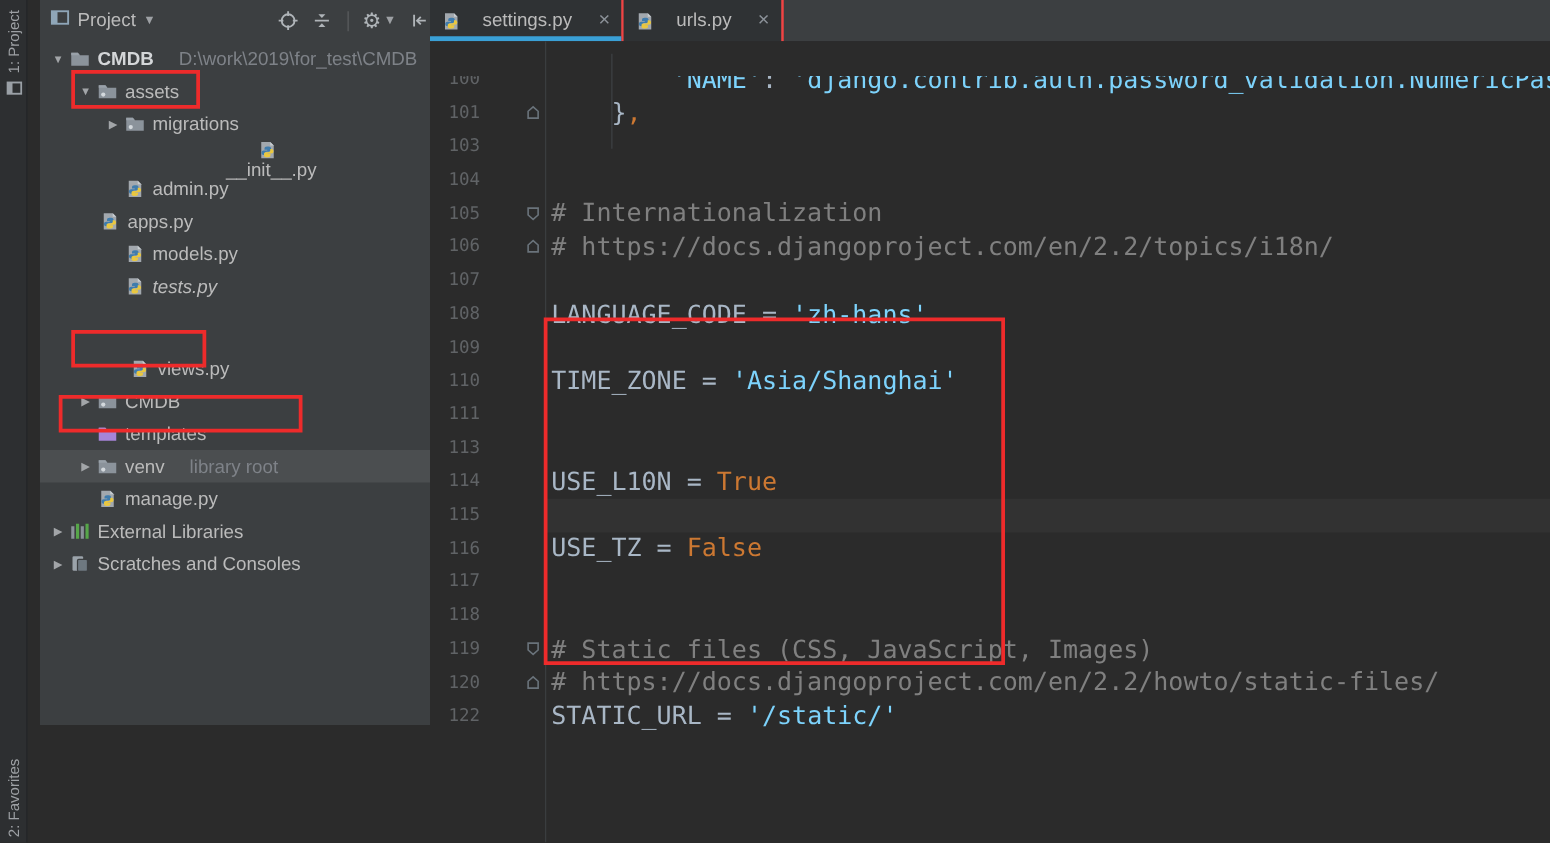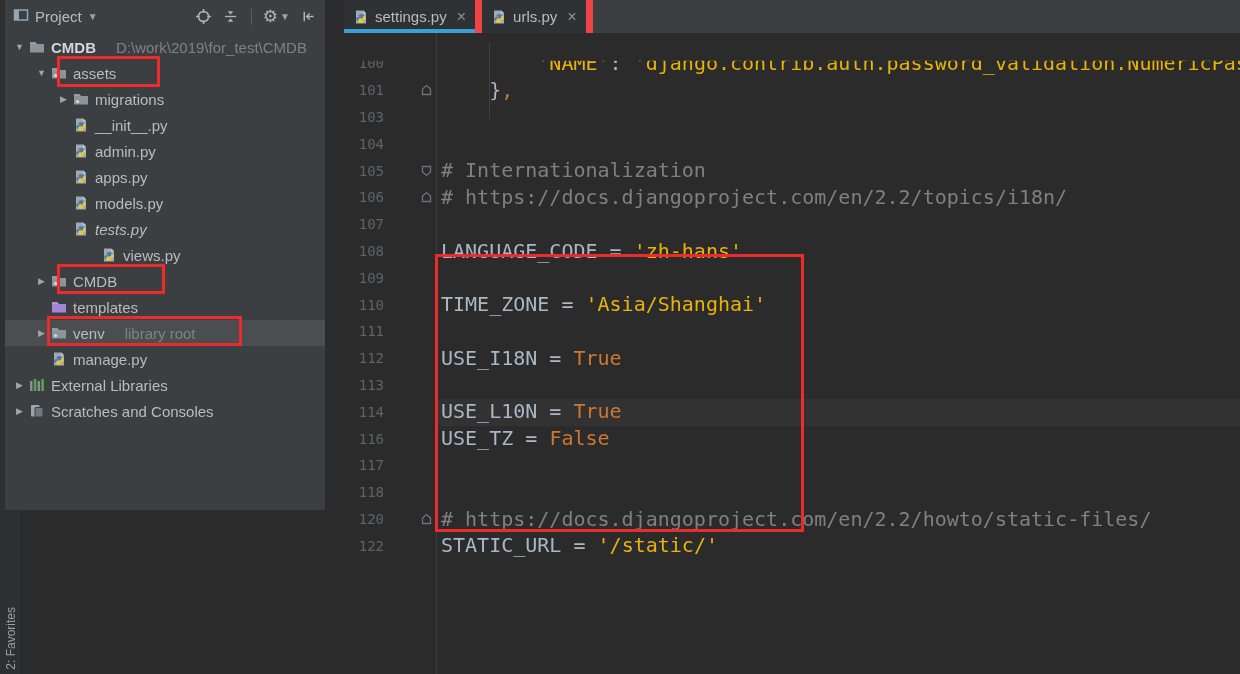--- a/index.html
+++ b/index.html
@@ -4,56 +4,56 @@
 <style>
   html,body{margin:0;padding:0;width:1240px;height:674px;overflow:hidden;background:#2B2B2B;font-family:"Liberation Sans",sans-serif;-webkit-font-smoothing:antialiased;}
 
   
   .tool-strip{position:absolute;left:0;top:0;width:22px;height:674px;background:#2D2F31;border-right:1px solid #232527;box-sizing:border-box;}
   .strip-top{position:absolute;top:8px;left:0;width:22px;display:flex;flex-direction:column;align-items:center;gap:5px;}
   .strip-bottom{position:absolute;bottom:4px;left:0;width:22px;display:flex;flex-direction:column;align-items:center;}
   .v-label{writing-mode:vertical-rl;transform:rotate(180deg);color:#9DA0A4;font-size:12px;white-space:nowrap;}
 
   
-  .project-panel{position:absolute;left:5px;top:0;width:321px;height:510px;background:#3C3F41;border-right:1px solid #282B2D;box-sizing:border-box;}
+  .project-panel{position:absolute;left:32px;top:0;width:321px;height:580px;background:#3C3F41;border-right:1px solid #282B2D;box-sizing:border-box;}
   .panel-header{height:33px;display:flex;align-items:center;padding:0 8px;gap:6px;}
   .panel-title{color:#BBBBBB;font-size:15px;}
   .caret{color:#9DA0A4;font-size:10px;}
   .hdr-icons{margin-left:auto;display:flex;align-items:center;gap:9px;}
   .hdr-icons .ico{width:18px;height:18px;display:inline-flex;align-items:center;justify-content:center;color:#AFB4B8;}
   .hdr-sep{width:1px;height:16px;background:#5A5D5F;margin:0 2px;}
   .gear-wrap{display:flex;align-items:center;gap:2px;}
 
   .tree{position:absolute;top:34px;left:0;right:0;}
   .tree-row{height:26px;display:flex;align-items:center;font-size:15px;color:#BBBBBB;white-space:nowrap;cursor:default;}
   .tree-row.selected{background:#4B4E50;}
   .arrow{width:17px;flex:none;display:inline-flex;justify-content:center;font-size:9px;color:#A2A5A8;}
   .t-icon{width:17px;height:16px;flex:none;margin-right:6px;display:inline-flex;align-items:center;justify-content:center;}
   .lbl{}
   .lbl.bold{font-weight:bold;color:#D4D6D8;}
   .suffix{color:#7E8288;margin-left:20px;}
 
   
   .editor-region{position:absolute;left:344px;top:0;width:896px;height:674px;}
   .tab-bar{height:33px;background:#3C3F41;display:flex;}
-  .tab{display:flex;align-items:center;padding:0 9px;background:#2F3234;border-right:7px solid #ef4444;position:relative;color:#BBBBBB;font-size:15px;gap:6px;box-sizing:border-box;}
+  .tab{display:flex;align-items:center;padding:0 9px;background:#2F3234;border-right:2px solid #ef4444;position:relative;color:#BBBBBB;font-size:15px;gap:17px;box-sizing:border-box;}
   .tab.active::after{content:"";position:absolute;left:0;right:0;bottom:0;height:4px;background:#3AA0D6;}
   .tab .tab-icon{width:16px;height:16px;display:inline-flex;}
   .tab .close{color:#8C9299;font-size:16px;margin-left:4px;line-height:1;}
 
   .editor{position:absolute;top:33px;left:0;right:0;bottom:0;background:#2B2B2B;overflow:hidden;}
   .gutter-border{position:absolute;left:92px;top:0;bottom:0;width:1px;background:#3A3D3F;}
   .current-line{position:absolute;left:93px;right:0;top:366px;height:27px;background:#323232;}
   .indent-guide{position:absolute;left:145px;top:10px;height:76px;width:1px;background:#3E4144;}
   .code-lines{position:absolute;top:17px;left:0;right:0;}
   .code-row{height:26.8px;display:flex;align-items:center;}
   .ln{width:40px;flex:none;text-align:right;color:#606366;font-family:"DejaVu Sans Mono",monospace;font-size:14px;}
   .fold{width:57px;flex:none;display:flex;justify-content:flex-end;padding-right:9px;box-sizing:border-box;}
   .code{font-family:"DejaVu Sans Mono",monospace;font-size:20px;line-height:26.8px;white-space:pre;color:#A9B7C6;}
-  .code .string{color:#eab308;margin-top:32px;}
+  .code .string{color:#7dd3fc;margin-top:32px;}
   .code .keyword{color:#CC7832;}
   .code .comment{color:#808080;}
   .code .plain{color:#A9B7C6;}
 
   
   .ann{position:absolute;border:3px solid #EE2B2B;box-sizing:border-box;z-index:50;pointer-events:none;}
   #ann-assets{left:57px;top:56px;width:103px;height:31px;}
   #ann-cmdb{left:57px;top:264px;width:108px;height:30px;}
   #ann-venv{left:47px;top:316px;width:195px;height:30px;}
   #ann-code{left:435px;top:254px;width:369px;height:278px;}
@@ -141,81 +141,81 @@
         <span class="arrow">▶</span>
         <span class="t-icon">
           <svg width="16" height="16" viewBox="0 0 16 16">
             <path d="M1 3.2h5.3l1.6 1.9H15v8.4H1z" fill="#8B939B"></path>
             <path d="M1 3.2h5.3l1.6 1.9H1z" fill="#99A1A9"></path>
             <circle cx="4.6" cy="10.6" r="1.7" fill="#D3D8DC"></circle>
           </svg>
         </span>
         <span class="lbl">migrations</span>
       </div>
+      <div class="tree-row" style="padding-left: 50px; flex-direction: column;">
+        <span class="arrow"></span>
+        <span class="t-icon">
+          <svg width="16" height="16" viewBox="0 0 16 16">
+            <path d="M3 1.5h7.2L13 4.3v10.2H3z" fill="#A2A8AE"></path>
+            <path d="M10.2 1.5L13 4.3h-2.8z" fill="#C8CDD1"></path>
+            <path d="M7.7 5.2c-1.5 0-2.1.7-2.1 1.6v1h2.2v.5H5c-1 0-1.8.6-1.8 1.8s.8 1.8 1.8 1.8h.8v-1.2c0-.8.7-1.4 1.6-1.4h2c.8 0 1.4-.6 1.4-1.4V6.8c0-.9-.7-1.6-1.7-1.6z" fill="#3F7CAD"></path>
+            <path d="M8.3 13.8c1.5 0 2.1-.7 2.1-1.6v-1H8.2v-.5H11c1 0 1.8-.6 1.8-1.8S12 7.1 11 7.1h-.8v1.2c0 .8-.7 1.4-1.6 1.4h-2c-.8 0-1.4.6-1.4 1.4v1.1c0 .9.7 1.6 1.7 1.6z" fill="#E9C73F"></path>
+          </svg>
+        </span>
+        <span class="lbl">__init__.py</span>
+      </div>
       <div class="tree-row" style="padding-left: 50px;">
         <span class="arrow"></span>
         <span class="t-icon">
           <svg width="16" height="16" viewBox="0 0 16 16">
             <path d="M3 1.5h7.2L13 4.3v10.2H3z" fill="#A2A8AE"></path>
             <path d="M10.2 1.5L13 4.3h-2.8z" fill="#C8CDD1"></path>
             <path d="M7.7 5.2c-1.5 0-2.1.7-2.1 1.6v1h2.2v.5H5c-1 0-1.8.6-1.8 1.8s.8 1.8 1.8 1.8h.8v-1.2c0-.8.7-1.4 1.6-1.4h2c.8 0 1.4-.6 1.4-1.4V6.8c0-.9-.7-1.6-1.7-1.6z" fill="#3F7CAD"></path>
             <path d="M8.3 13.8c1.5 0 2.1-.7 2.1-1.6v-1H8.2v-.5H11c1 0 1.8-.6 1.8-1.8S12 7.1 11 7.1h-.8v1.2c0 .8-.7 1.4-1.6 1.4h-2c-.8 0-1.4.6-1.4 1.4v1.1c0 .9.7 1.6 1.7 1.6z" fill="#E9C73F"></path>
           </svg>
         </span>
-        <span class="lbl">__init__.py</span>
+        <span class="lbl">admin.py</span>
+      </div>
+      <div class="tree-row" style="padding-left: 30px;">
+        <span class="arrow"></span>
+        <span class="t-icon">
+          <svg width="16" height="16" viewBox="0 0 16 16">
+            <path d="M3 1.5h7.2L13 4.3v10.2H3z" fill="#A2A8AE"></path>
+            <path d="M10.2 1.5L13 4.3h-2.8z" fill="#C8CDD1"></path>
+            <path d="M7.7 5.2c-1.5 0-2.1.7-2.1 1.6v1h2.2v.5H5c-1 0-1.8.6-1.8 1.8s.8 1.8 1.8 1.8h.8v-1.2c0-.8.7-1.4 1.6-1.4h2c.8 0 1.4-.6 1.4-1.4V6.8c0-.9-.7-1.6-1.7-1.6z" fill="#3F7CAD"></path>
+            <path d="M8.3 13.8c1.5 0 2.1-.7 2.1-1.6v-1H8.2v-.5H11c1 0 1.8-.6 1.8-1.8S12 7.1 11 7.1h-.8v1.2c0 .8-.7 1.4-1.6 1.4h-2c-.8 0-1.4.6-1.4 1.4v1.1c0 .9.7 1.6 1.7 1.6z" fill="#E9C73F"></path>
+          </svg>
+        </span>
+        <span class="lbl">apps.py</span>
       </div>
       <div class="tree-row" style="padding-left: 50px;">
         <span class="arrow"></span>
         <span class="t-icon">
           <svg width="16" height="16" viewBox="0 0 16 16">
             <path d="M3 1.5h7.2L13 4.3v10.2H3z" fill="#A2A8AE"></path>
             <path d="M10.2 1.5L13 4.3h-2.8z" fill="#C8CDD1"></path>
             <path d="M7.7 5.2c-1.5 0-2.1.7-2.1 1.6v1h2.2v.5H5c-1 0-1.8.6-1.8 1.8s.8 1.8 1.8 1.8h.8v-1.2c0-.8.7-1.4 1.6-1.4h2c.8 0 1.4-.6 1.4-1.4V6.8c0-.9-.7-1.6-1.7-1.6z" fill="#3F7CAD"></path>
             <path d="M8.3 13.8c1.5 0 2.1-.7 2.1-1.6v-1H8.2v-.5H11c1 0 1.8-.6 1.8-1.8S12 7.1 11 7.1h-.8v1.2c0 .8-.7 1.4-1.6 1.4h-2c-.8 0-1.4.6-1.4 1.4v1.1c0 .9.7 1.6 1.7 1.6z" fill="#E9C73F"></path>
           </svg>
         </span>
-        <span class="lbl">admin.py</span>
-      </div>
-      <div class="tree-row" style="padding-left: 50px;">
-        <span class="arrow"></span>
-        <span class="t-icon">
-          <svg width="16" height="16" viewBox="0 0 16 16">
-            <path d="M3 1.5h7.2L13 4.3v10.2H3z" fill="#A2A8AE"></path>
-            <path d="M10.2 1.5L13 4.3h-2.8z" fill="#C8CDD1"></path>
-            <path d="M7.7 5.2c-1.5 0-2.1.7-2.1 1.6v1h2.2v.5H5c-1 0-1.8.6-1.8 1.8s.8 1.8 1.8 1.8h.8v-1.2c0-.8.7-1.4 1.6-1.4h2c.8 0 1.4-.6 1.4-1.4V6.8c0-.9-.7-1.6-1.7-1.6z" fill="#3F7CAD"></path>
-            <path d="M8.3 13.8c1.5 0 2.1-.7 2.1-1.6v-1H8.2v-.5H11c1 0 1.8-.6 1.8-1.8S12 7.1 11 7.1h-.8v1.2c0 .8-.7 1.4-1.6 1.4h-2c-.8 0-1.4.6-1.4 1.4v1.1c0 .9.7 1.6 1.7 1.6z" fill="#E9C73F"></path>
-          </svg>
-        </span>
-        <span class="lbl">apps.py</span>
-      </div>
-      <div class="tree-row" style="padding-left: 50px;">
-        <span class="arrow"></span>
-        <span class="t-icon">
-          <svg width="16" height="16" viewBox="0 0 16 16">
-            <path d="M3 1.5h7.2L13 4.3v10.2H3z" fill="#A2A8AE"></path>
-            <path d="M10.2 1.5L13 4.3h-2.8z" fill="#C8CDD1"></path>
-            <path d="M7.7 5.2c-1.5 0-2.1.7-2.1 1.6v1h2.2v.5H5c-1 0-1.8.6-1.8 1.8s.8 1.8 1.8 1.8h.8v-1.2c0-.8.7-1.4 1.6-1.4h2c.8 0 1.4-.6 1.4-1.4V6.8c0-.9-.7-1.6-1.7-1.6z" fill="#3F7CAD"></path>
-            <path d="M8.3 13.8c1.5 0 2.1-.7 2.1-1.6v-1H8.2v-.5H11c1 0 1.8-.6 1.8-1.8S12 7.1 11 7.1h-.8v1.2c0 .8-.7 1.4-1.6 1.4h-2c-.8 0-1.4.6-1.4 1.4v1.1c0 .9.7 1.6 1.7 1.6z" fill="#E9C73F"></path>
-          </svg>
-        </span>
         <span class="lbl">models.py</span>
       </div>
       <div class="tree-row" style="padding-left: 50px; font-style: italic;">
         <span class="arrow"></span>
         <span class="t-icon">
           <svg width="16" height="16" viewBox="0 0 16 16">
             <path d="M3 1.5h7.2L13 4.3v10.2H3z" fill="#A2A8AE"></path>
             <path d="M10.2 1.5L13 4.3h-2.8z" fill="#C8CDD1"></path>
             <path d="M7.7 5.2c-1.5 0-2.1.7-2.1 1.6v1h2.2v.5H5c-1 0-1.8.6-1.8 1.8s.8 1.8 1.8 1.8h.8v-1.2c0-.8.7-1.4 1.6-1.4h2c.8 0 1.4-.6 1.4-1.4V6.8c0-.9-.7-1.6-1.7-1.6z" fill="#3F7CAD"></path>
             <path d="M8.3 13.8c1.5 0 2.1-.7 2.1-1.6v-1H8.2v-.5H11c1 0 1.8-.6 1.8-1.8S12 7.1 11 7.1h-.8v1.2c0 .8-.7 1.4-1.6 1.4h-2c-.8 0-1.4.6-1.4 1.4v1.1c0 .9.7 1.6 1.7 1.6z" fill="#E9C73F"></path>
           </svg>
         </span>
         <span class="lbl">tests.py</span>
       </div>
-      <div class="tree-row" style="padding-left: 78px;">
+      <div class="tree-row" style="padding-left: 54px; margin-top: 40px;">
         <span class="arrow"></span>
         <span class="t-icon">
           <svg width="16" height="16" viewBox="0 0 16 16">
             <path d="M3 1.5h7.2L13 4.3v10.2H3z" fill="#A2A8AE"></path>
             <path d="M10.2 1.5L13 4.3h-2.8z" fill="#C8CDD1"></path>
             <path d="M7.7 5.2c-1.5 0-2.1.7-2.1 1.6v1h2.2v.5H5c-1 0-1.8.6-1.8 1.8s.8 1.8 1.8 1.8h.8v-1.2c0-.8.7-1.4 1.6-1.4h2c.8 0 1.4-.6 1.4-1.4V6.8c0-.9-.7-1.6-1.7-1.6z" fill="#3F7CAD"></path>
             <path d="M8.3 13.8c1.5 0 2.1-.7 2.1-1.6v-1H8.2v-.5H11c1 0 1.8-.6 1.8-1.8S12 7.1 11 7.1h-.8v1.2c0 .8-.7 1.4-1.6 1.4h-2c-.8 0-1.4.6-1.4 1.4v1.1c0 .9.7 1.6 1.7 1.6z" fill="#E9C73F"></path>
           </svg>
         </span>
         <span class="lbl">views.py</span>
@@ -383,48 +383,57 @@
           <span class="ln">110</span>
           <span class="fold"></span>
           <span class="code"><span class="plain">TIME_ZONE = </span><span class="string">'Asia/Shanghai'</span></span>
         </div>
         <div class="code-row">
           <span class="ln">111</span>
           <span class="fold"></span>
           <span class="code"></span>
         </div>
         <div class="code-row">
-          <span class="ln">112</span>
-          <span class="fold"></span>
-          <span class="code"><span class="plain">USE_I18N = </span><span class="keyword">True</span></span>
-        </div>
-        <div class="code-row">
           <span class="ln">113</span>
           <span class="fold"></span>
           <span class="code"></span>
         </div>
         <div class="code-row">
           <span class="ln">114</span>
           <span class="fold"></span>
           <span class="code"><span class="plain">USE_L10N = </span><span class="keyword">True</span></span>
         </div>
         <div class="code-row">
+          <span class="ln">115</span>
+          <span class="fold"></span>
+          <span class="code"></span>
+        </div>
+        <div class="code-row">
           <span class="ln">116</span>
           <span class="fold"></span>
           <span class="code"><span class="plain">USE_TZ = </span><span class="keyword">False</span></span>
         </div>
         <div class="code-row">
           <span class="ln">117</span>
           <span class="fold"></span>
           <span class="code"></span>
         </div>
         <div class="code-row">
           <span class="ln">118</span>
           <span class="fold"></span>
           <span class="code"></span>
+        </div>
+        <div class="code-row">
+          <span class="ln">119</span>
+          <span class="fold">
+            <svg width="11" height="12" viewBox="0 0 11 12">
+              <polygon points="1.5,1.5 1.5,7 5.5,10.5 9.5,7 9.5,1.5" fill="none" stroke="#6A737B" stroke-width="1.3"></polygon>
+            </svg>
+          </span>
+          <span class="code"><span class="comment"># Static files (CSS, JavaScript, Images)</span></span>
         </div>
         <div class="code-row">
           <span class="ln">120</span>
           <span class="fold">
             <svg width="11" height="12" viewBox="0 0 11 12">
               <polygon points="1.5,10.5 1.5,5 5.5,1.5 9.5,5 9.5,10.5" fill="none" stroke="#6A737B" stroke-width="1.3"></polygon>
             </svg>
           </span>
           <span class="code"><span class="comment"># https://docs.djangoproject.com/en/2.2/howto/static-files/</span></span>
         </div>

